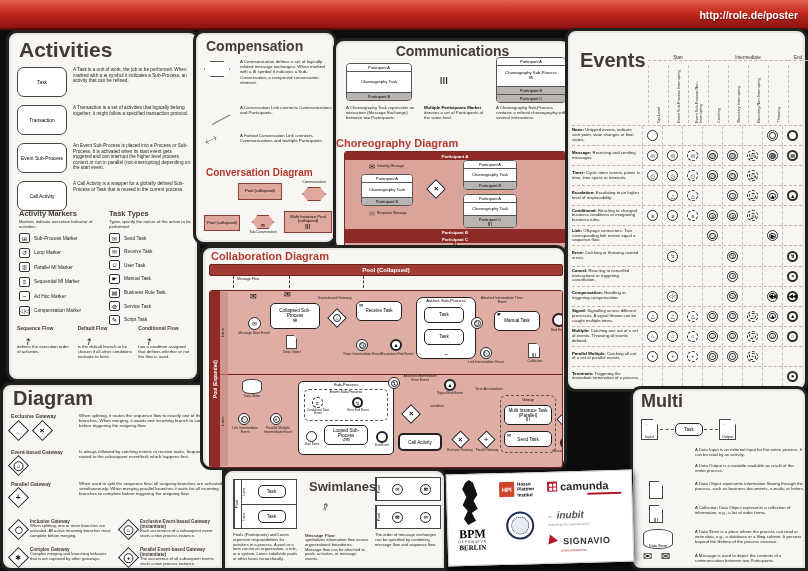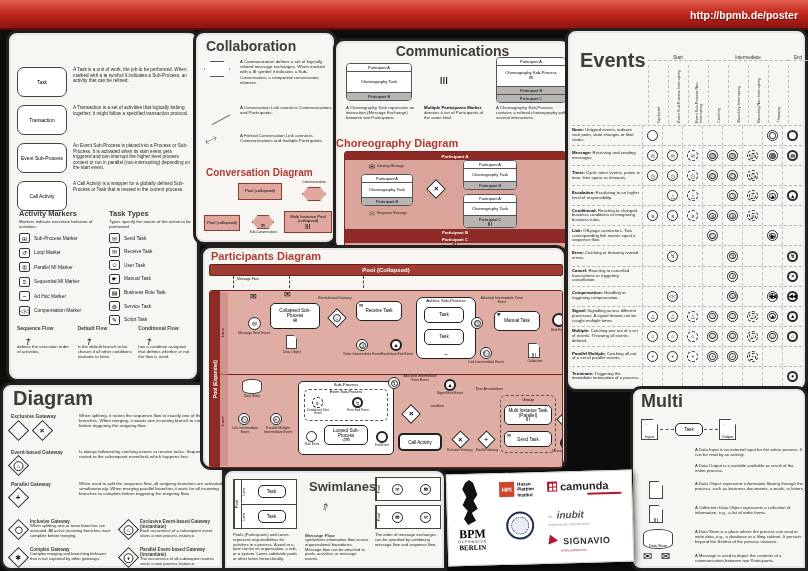--- a/index.html
+++ b/index.html
@@ -65,24 +65,25 @@
   .gwcirc{width:10px;height:10px;border:1px solid #222;border-radius:50%;display:flex;align-items:center;justify-content:center;font-size:6px;}
   
   .logocard{background:#fff;border:1px solid #ccc;box-shadow:2px 3px 6px rgba(0,0,0,.6);transform:rotate(-1.6deg);}
 </style>
 </head>
 <body>
 
 <div class="poster">
 
   <div class="a hdr">
-    <div class="a hdr-url">http://bpmb.de/poster</div>
+    <div class="a hdr-url">http://role.de/poster</div>
   </div>
 
   <div class="a panel" style="left:6px;top:30px;width:194px;height:352px;">
+    <div class="a ptitle" style="left:10px;top:5px;font-size:21px;">Activities</div>
 
     <div class="a" style="left:8px;top:34px;right:6px;">
 
         <div style="display:flex;gap:6px;margin-bottom:8px;align-items:flex-start;">
           <div class="box act-shape" style="width:50px;height:30px;font-size:4.9px;flex:none;padding:2px;">Task</div>
           <div class="txt" style="font-size:4.7px;width:124px;">A Task is a unit of work, the job to be performed. When marked with a ⊞ symbol it indicates a Sub-Process, an activity that can be refined.</div>
         </div>
 
         <div style="display:flex;gap:6px;margin-bottom:8px;align-items:flex-start;">
           <div class="box act-shape" style="width:50px;height:30px;font-size:4.9px;flex:none;padding:2px;">Transaction</div>
@@ -275,21 +276,21 @@
           </div>
         <div>
           <div class="ptitle" style="font-size:4.6px;">Parallel Event-based Gateway (instantiate)</div>
           <div class="txt" style="font-size:4.1px;">The occurrence of all subsequent events starts a new process instance.</div>
         </div>
       </div>
     </div>
   </div>
 
   <div class="a panel" style="left:193px;top:30px;width:144px;height:215px;">
-    <div class="a ptitle" style="left:10px;top:5px;font-size:14px;">Collaboration</div>
+    <div class="a ptitle" style="left:10px;top:5px;font-size:14px;">Compensation</div>
     <div class="a" style="left:8px;top:28px;">
       <div style="width:26px;height:16px;background:#fff;border:1px solid #555;clip-path:polygon(25% 0,75% 0,100% 50%,75% 100%,25% 100%,0 50%);"></div>
     </div>
     <div class="a txt" style="left:44px;top:26px;width:92px;font-size:4.4px;">A Communication defines a set of logically related message exchanges. When marked with a ⊞ symbol it indicates a Sub-Conversation, a compound conversation element.</div>
     <div class="a" style="left:12px;top:74px;width:20px;height:14px;border-bottom:1px solid #777;transform:rotate(-28deg);"></div>
     <div class="a txt" style="left:44px;top:72px;width:92px;font-size:4.4px;">A Conversation Link connects Communications and Participants.</div>
     <div class="a" style="left:10px;top:100px;font-size:12px;color:#777;transform:rotate(20deg);">⤢</div>
     <div class="a txt" style="left:44px;top:100px;width:92px;font-size:4.4px;">A Forked Conversation Link connects Communications and multiple Participants.</div>
 
     <div class="a rtitle" style="left:10px;top:134px;font-size:10px;">Conversation Diagram</div>
@@ -365,21 +366,21 @@
             <span style="font-weight:bold;font-size:3.5px;letter-spacing:.4px;">|||</span>
           </div>
       </div>
       <div class="a band" style="left:0;right:0;bottom:12px;height:7px;font-size:4.2px;">Participant B</div>
       <div class="a band" style="left:0;right:0;bottom:5px;height:7px;font-size:4.2px;">Participant C</div>
       <div class="a" style="left:0;right:0;bottom:0;height:5px;text-align:center;font-weight:bold;font-size:3.8px;letter-spacing:.4px;color:#2b0c0a;">|||</div>
     </div>
   </div>
 
   <div class="a panel" style="left:200px;top:245px;width:367px;height:225px;">
-    <div class="a rtitle" style="left:8px;top:2px;font-size:11px;">Participants Diagram</div>
+    <div class="a rtitle" style="left:8px;top:2px;font-size:11px;">Collaboration Diagram</div>
     <div class="a band" style="left:6px;top:16px;width:354px;height:12px;font-size:6px;background:#a03c33;border:1px solid #6d1f19;border-radius:2px;">Pool (Collapsed)</div>
     <div class="a lbl" style="left:34px;top:30px;width:34px;text-align:left;">Message Flow</div>
     <div class="a" style="left:30px;top:28px;height:12px;border-left:1px dashed #444;"></div>
     <div class="a" style="left:86px;top:28px;height:12px;border-left:1px dashed #444;"></div>
     <div class="a" style="left:160px;top:28px;height:12px;border-left:1px dashed #444;"></div>
 
     <div class="a" style="left:6px;top:42px;width:354px;height:178px;border:1.5px solid #6d1f19;border-radius:3px;display:flex;overflow:hidden;">
       <div class="band vert" style="width:10px;height:100%;font-size:4.8px;">Pool (Expanded)</div>
       <div style="flex:1;display:flex;flex-direction:column;">
 

